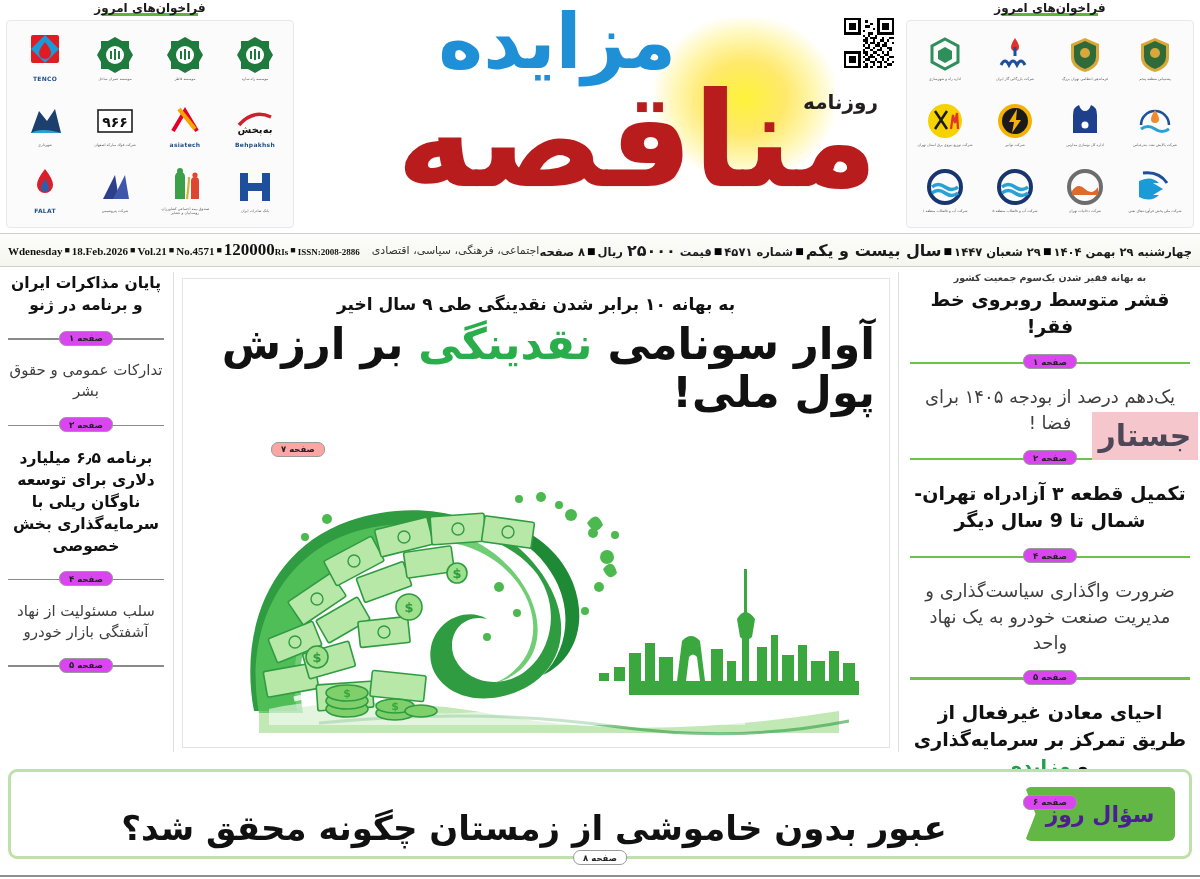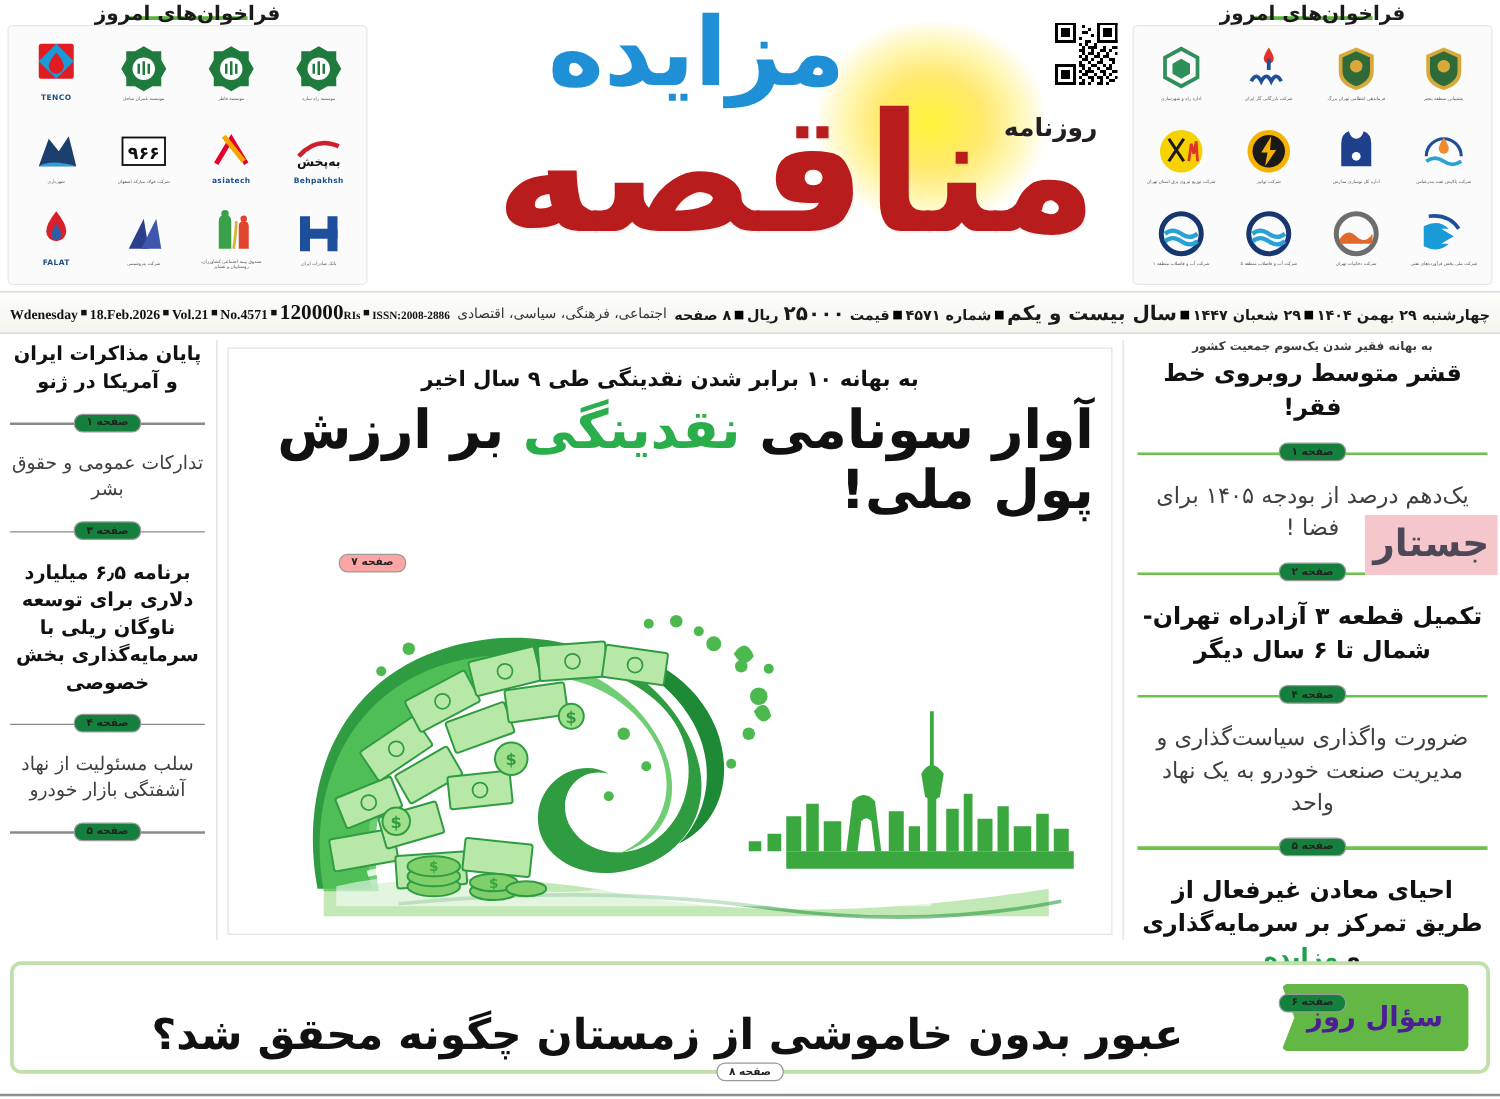--- a/index.html
+++ b/index.html
@@ -11,21 +11,21 @@
   }
   .page { position: relative; width: 1200px; height: 879px; background: #fff; }
 
   
   .ad-block { position: absolute; top: 0; width: 300px; height: 233px; }
   .ad-left  { left: 0; }
   .ad-right { left: 900px; }
 
   .ad-title {
     text-align: center;
-    font-size: 16px;
+    font-size: 12px;
     font-weight: bold;
     color: #1a1a1a;
     padding-top: 1px;
     letter-spacing: -0.2px;
     position: relative;
     height: 17px;
   }
   .ad-title .txt { position: relative; z-index: 2; }
   .ad-title::after {
     content: "";
@@ -135,21 +135,20 @@
     padding-right: 8px;
     white-space: nowrap;
     font-weight: bold;
     letter-spacing: -0.2px;
     flex: 0 0 auto;
   }
   .info-right .big { font-size: 16px; }
   .info-right .bullet { color:#000; font-size: 9px; vertical-align: 2px; margin: 0 2px;}
   .info-center {
     flex: 1 1 auto;
-    text-align: center;
     font-size: 11px;
     color: #333;
     white-space: nowrap;
   }
   .info-left {
     direction: ltr;
     font-size: 11px;
     color: #111;
     padding-left: 8px;
     white-space: nowrap;
@@ -222,21 +221,21 @@
   .sep::before {
     content:"";
     position: absolute; left: 0; right: 0;
     top: 50%;
     height: 2.5px;
     background: #6cc24a;
   }
   .sep .badge {
     position: relative;
     z-index: 2;
-    background: #15803d;
+    background: #d946ef;
     border: 1px solid #9a9a9a;
     border-radius: 7px;
     font-size: 8.5px;
     color: #222;
     padding: 1.5px 9px;
     font-weight: bold;
     white-space: nowrap;
   }
   .col-left .sep::before { background: #8a8a8a; height: 1.5px; }
 
@@ -693,21 +692,21 @@
       <span>Wdenesday</span><span class="sq">■</span><span>18.Feb.2026</span><span class="sq">■</span><span>Vol.21</span><span class="sq">■</span><span>No.4571</span><span class="sq">■</span><span class="big">120000</span><span class="sm">RIs</span><span class="sq">■</span><span class="sm">ISSN:2008-2886</span>
     </div>
   </div>
 
   <div class="col-divider div-a"></div>
   <div class="col-divider div-b"></div>
 
   <div class="col-left">
 
     <div class="hl">
-      <div class="hl-bold">پایان مذاکرات ایران و آمریکا در ژنو</div>
+      <div class="hl-bold">پایان مذاکرات ایران و برنامه در ژنو</div>
     </div>
     <div class="sep">
       <span class="badge">صفحه ۱</span>
     </div>
 
     <div class="hl">
       <div class="hl-light">تدارکات عمومی و حقوق بشر</div>
     </div>
     <div class="sep">
       <span class="badge">صفحه ۳</span>
@@ -869,21 +868,21 @@
     </div>
 
     <div class="hl">
       <div class="hl-light">یک‌دهم درصد از بودجه ۱۴۰۵ برای فضا !</div>
     </div>
     <div class="sep">
       <span class="badge">صفحه ۲</span>
     </div>
 
     <div class="hl">
-      <div class="hl-bold">تکمیل قطعه ۳ آزادراه تهران- شمال تا ۶ سال دیگر</div>
+      <div class="hl-bold">تکمیل قطعه ۳ آزادراه تهران- شمال تا 9 سال دیگر</div>
     </div>
     <div class="sep">
       <span class="badge">صفحه ۴</span>
     </div>
 
     <div class="hl">
       <div class="hl-light">ضرورت واگذاری سیاست‌گذاری و مدیریت صنعت خودرو به یک نهاد واحد</div>
     </div>
     <div class="sep">
       <span class="badge">صفحه ۵</span>

